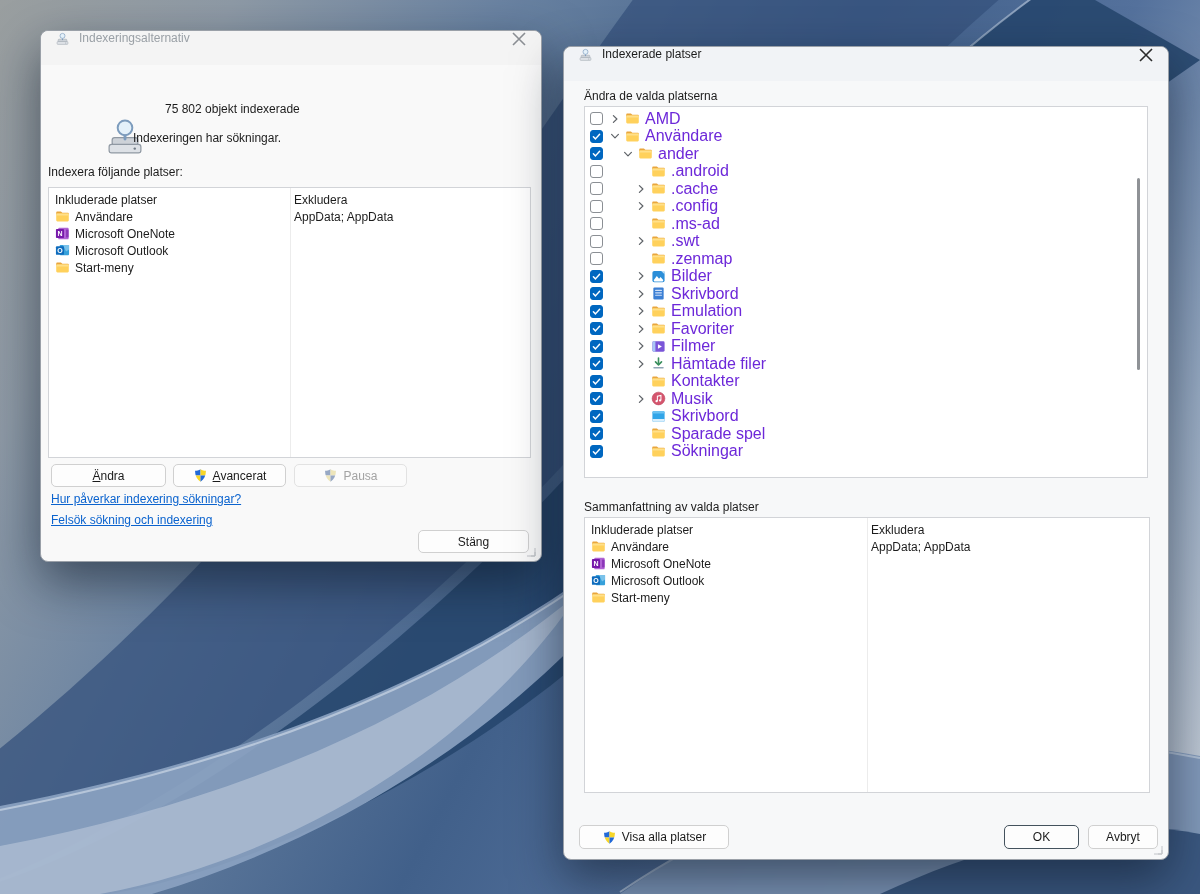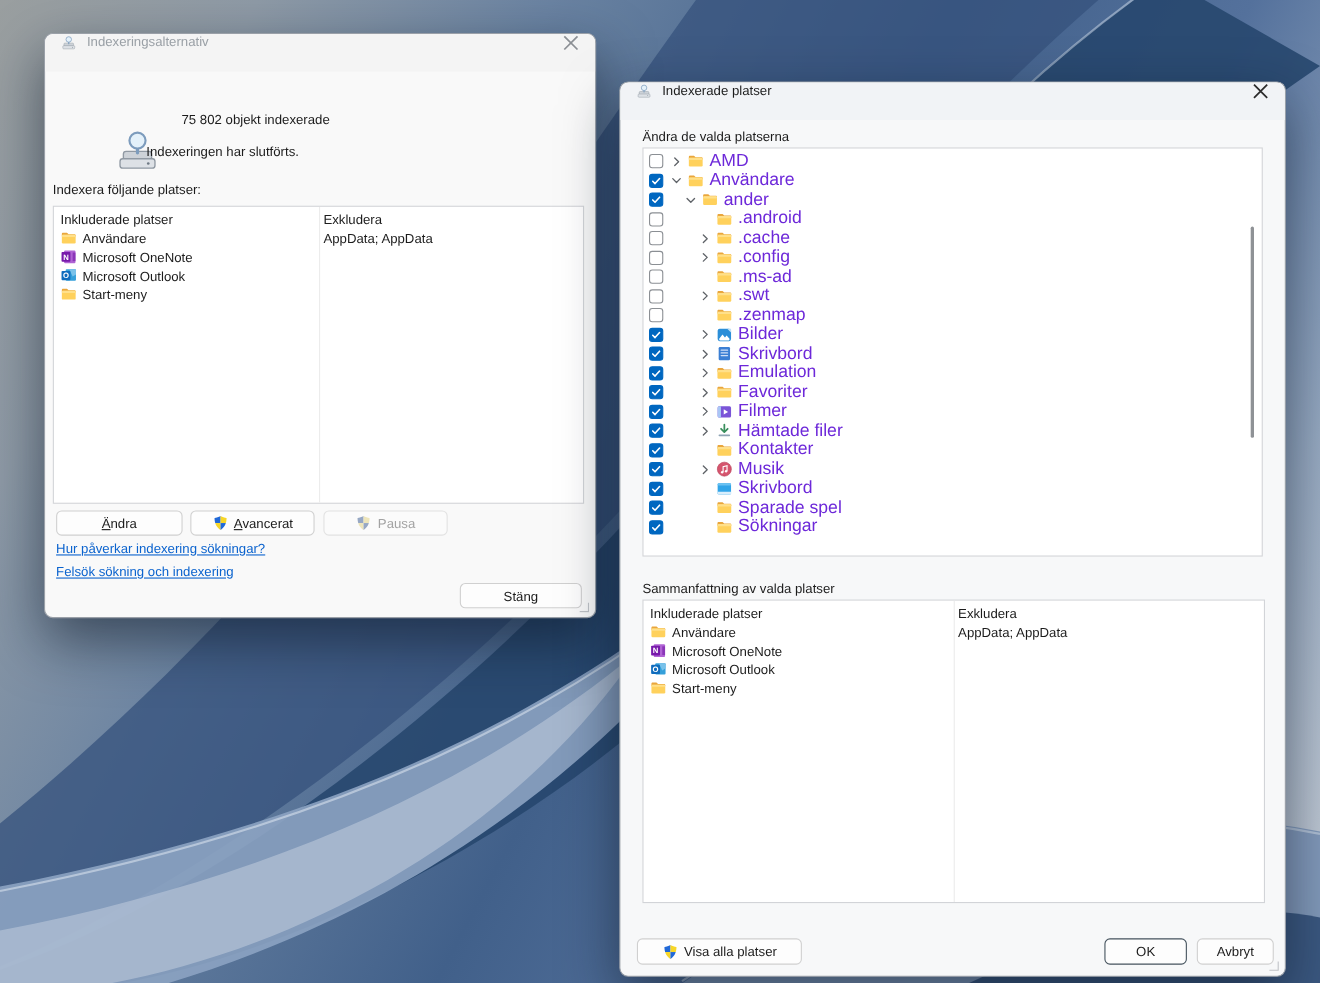--- a/index.html
+++ b/index.html
@@ -9,21 +9,21 @@
     background:linear-gradient(118deg,#9a9fa0 0%,#8e9aa6 14%,#6a83a2 30%,#41608a 52%,#54719c 68%,#97aac2 84%,#ccd2da 100%);
     -webkit-font-smoothing:antialiased;
   }
   svg{display:block}
   .wallpaper{position:absolute;inset:0;z-index:0;}
 
   
   .dialog{position:absolute;background:#f9f9f9;border:1px solid #9aa0a8;border-radius:8px;
           box-shadow:0 20px 50px rgba(10,20,35,.55);}
   #dlg-left{left:40px;top:30px;width:500px;height:530px;z-index:2;}
-  #dlg-right{left:563px;top:46px;width:604px;height:812px;z-index:3;background:#f7f8f9;margin-top:28px;}
+  #dlg-right{left:563px;top:46px;width:604px;height:812px;z-index:3;background:#f7f8f9;}
   .titlebar{height:34px;display:flex;align-items:flex-start;gap:9px;padding:0 14px;border-radius:8px 8px 0 0;}
   #dlg-left .titlebar{background:#f4f4f4;}
   #dlg-right .titlebar{background:#f1f3f6;}
   .title{font-size:12px;color:#1c1c1c;}
   #dlg-left .title{color:#9aa0a6;}
   .close-btn{margin-left:auto;width:16px;height:16px;display:flex;align-items:center;justify-content:center;cursor:default;}
 
   .abs{position:absolute;}
   .lbl{font-size:12px;color:#1c1c1c;text-align:center;}
 
@@ -100,21 +100,21 @@
   <div class="abs" style="left:62px;top:84px;width:44px;height:44px;" id="ld-big-icon">
       <svg viewBox="0 0 36 36" style="width:44px;height:44px">
         <rect x="7.5" y="18.5" width="21" height="6.5" rx="2" fill="#cdd2d8" stroke="#9099a3"></rect>
         <rect x="5" y="24" width="26" height="7" rx="2" fill="#dde1e6" stroke="#9099a3"></rect>
         <circle cx="26" cy="27.5" r="1" fill="#6f7a85"></circle>
         <circle cx="18" cy="10.5" r="6" fill="#e4f1fa" stroke="#7d9cbd" stroke-width="1.6"></circle>
         <rect x="16.8" y="16" width="2.4" height="4.8" rx="1.1" fill="#7d9cbd"></rect>
       </svg>
     </div>
   <div class="abs lbl" style="left:92px;top:71px;margin-left:32px;">75 802 objekt indexerade</div>
-  <div class="abs lbl" style="left:92px;top:100px;">Indexeringen har slutförts.</div>
+  <div class="abs lbl" style="left:92px;top:100px;">Indexeringen har sökningar.</div>
 
   <div class="abs lbl" style="left:7px;top:134px;">Indexera följande platser:</div>
   <div class="listbox" style="left:7px;top:156px;width:481px;height:269px;" id="ld-list">
       <div class="lb-row lb-head">
         <span class="lb-col1" style="width:241px">Inkluderade platser</span>
         <span class="lb-col2">Exkludera</span>
       </div>
       <div class="lb-row">
         <span class="lb-col1" style="width:241px">
           <span class="ficon">

